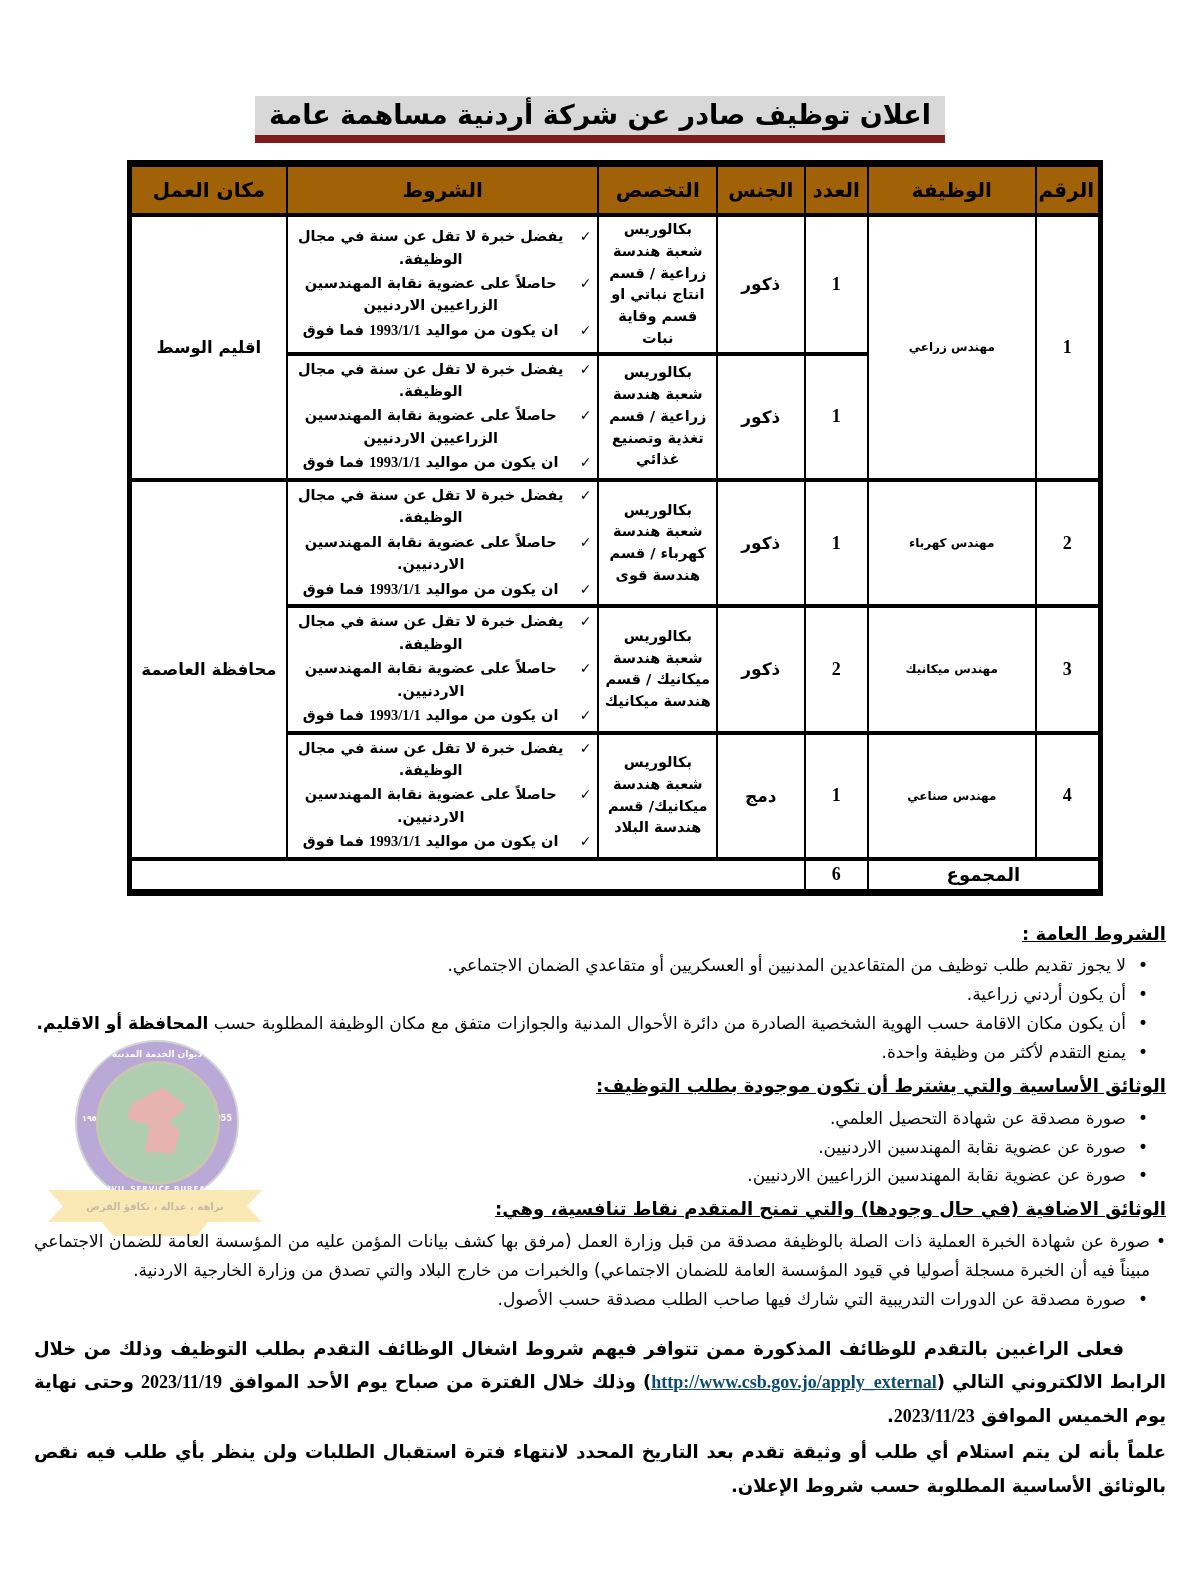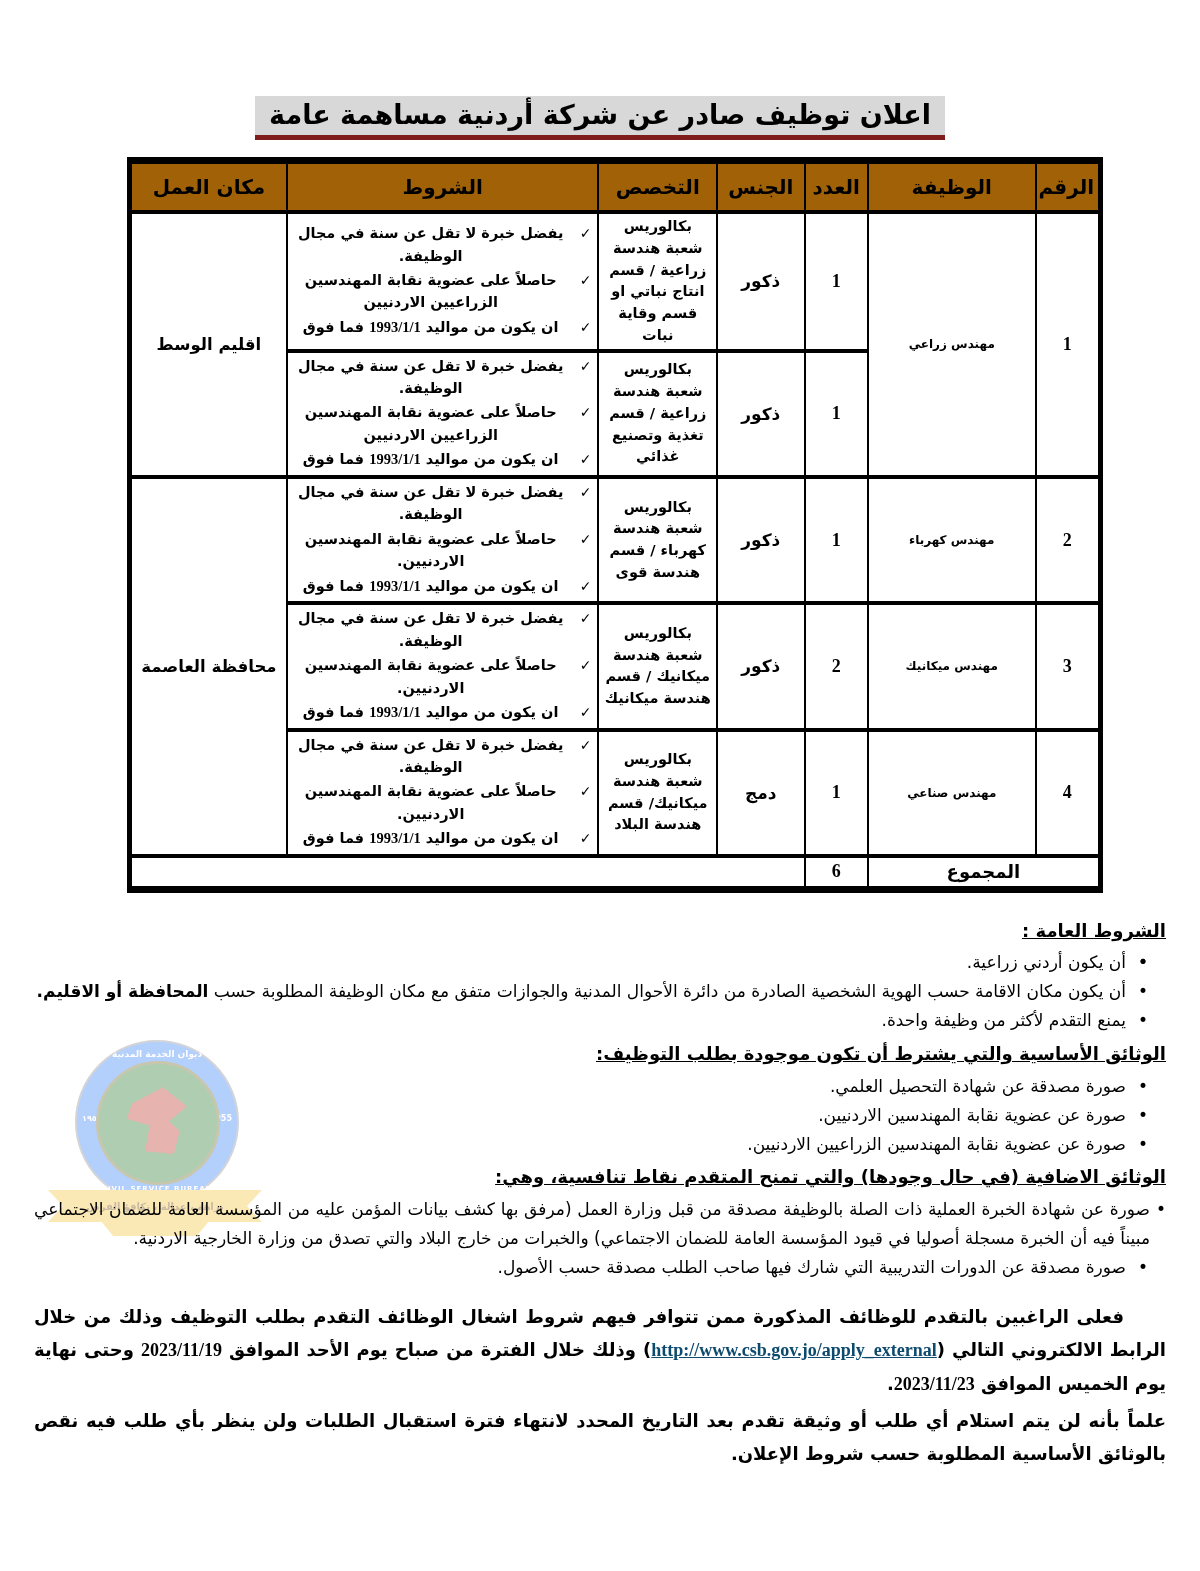--- a/index.html
+++ b/index.html
@@ -5,21 +5,21 @@
   html,body{margin:0;padding:0;}
   body{
     width:1200px;height:1571px;background:#ffffff;color:#000;
     font-family:"DejaVu Sans",sans-serif;direction:rtl;overflow:hidden;position:relative;
   }
   .content{position:relative;z-index:1;padding:96px 34px 0 34px;}
   
   .title-wrap{text-align:center;margin-bottom:20px;}
   .title{
     display:inline-block;background:#d8d8d8;font-weight:bold;font-size:27px;
-    padding:3px 14px 5px 14px;border-bottom:5px solid #7f1d1d;
+    padding:3px 14px 5px 14px;border-bottom:8px solid #7f1d1d;
   }
   
   .intro{
     font-weight:bold;font-size:19px;line-height:1.75;margin:0 4px 14px 60px;
     text-align:justify;
   }
   
   table.jobs{
     border-collapse:collapse;width:970px;margin-right:66px;
     table-layout:fixed;background:#fff;
@@ -61,21 +61,21 @@
   .bold-inline{font-weight:bold;}
   .apply{margin-top:18px;}
   .apply p{margin:0 0 2px 0;}
   .p-main{font-weight:bold;font-size:18px;line-height:1.85;text-align:justify;text-indent:42px;}
   .p-note{font-weight:bold;font-size:18px;line-height:1.85;text-align:justify;margin-top:2px;}
   a.ext-link{color:#0c4a6e;text-decoration:underline;font-family:"Liberation Serif",serif;font-weight:bold;}
   
   .wm{position:absolute;left:48px;top:1040px;width:214px;height:196px;opacity:0.38;z-index:0;}
   .wm-ring{
     position:absolute;left:27px;top:0;width:160px;height:160px;border-radius:50%;
-    background:#3b82f6;border:2px solid #8a8f98;
+    background:#4c1d95;border:2px solid #8a8f98;
   }
   .wm-inner{
     position:absolute;left:19px;top:19px;width:118px;height:118px;border-radius:50%;
     background:#2f7d33;border:3px solid #6e6e2e;
   }
   .wm-map{
     position:absolute;left:28px;top:22px;width:60px;height:68px;background:#c23a2e;
     clip-path:polygon(8% 26%,60% 2%,100% 30%,70% 52%,88% 66%,78% 100%,30% 96%,38% 58%,0% 48%);
   }
   .wm-ring-text-top{
@@ -215,21 +215,21 @@
         <td class="total-label" colspan="2">المجموع</td>
         <td class="cnt">6</td>
         <td class="total-empty" colspan="4"></td>
       </tr>
     </tbody>
   </table>
 
   <div class="sections">
 
     <div class="sec-title">الشروط العامة :</div>
-    <div class="bullet"><span class="b">•</span></div>
+    <div class="bullet"><span class="b">•</span><span>لا يجوز تقديم طلب توظيف من المتقاعدين المدنيين أو العسكريين أو متقاعدي الضمان الاجتماعي.</span></div>
     <div class="bullet"><span class="b">•</span><span>أن يكون أردني زراعية.</span></div>
     <div class="bullet"><span class="b">•</span><span>أن يكون مكان الاقامة حسب الهوية الشخصية الصادرة من دائرة الأحوال المدنية والجوازات متفق مع مكان الوظيفة المطلوبة حسب </span><span class="bold-inline">المحافظة أو الاقليم.</span></div>
     <div class="bullet"><span class="b">•</span><span>يمنع التقدم لأكثر من وظيفة واحدة.</span></div>
 
     <div class="sec-title">الوثائق الأساسية والتي يشترط أن تكون موجودة بطلب التوظيف:</div>
     <div class="bullet"><span class="b">•</span><span>صورة مصدقة عن شهادة التحصيل العلمي.</span></div>
     <div class="bullet"><span class="b">•</span><span>صورة عن عضوية نقابة المهندسين الاردنيين.</span></div>
     <div class="bullet"><span class="b">•</span><span>صورة عن عضوية نقابة المهندسين الزراعيين الاردنيين.</span></div>
 
     <div class="sec-title">الوثائق الاضافية (في حال وجودها) والتي تمنح المتقدم نقاط تنافسية، وهي:</div>

